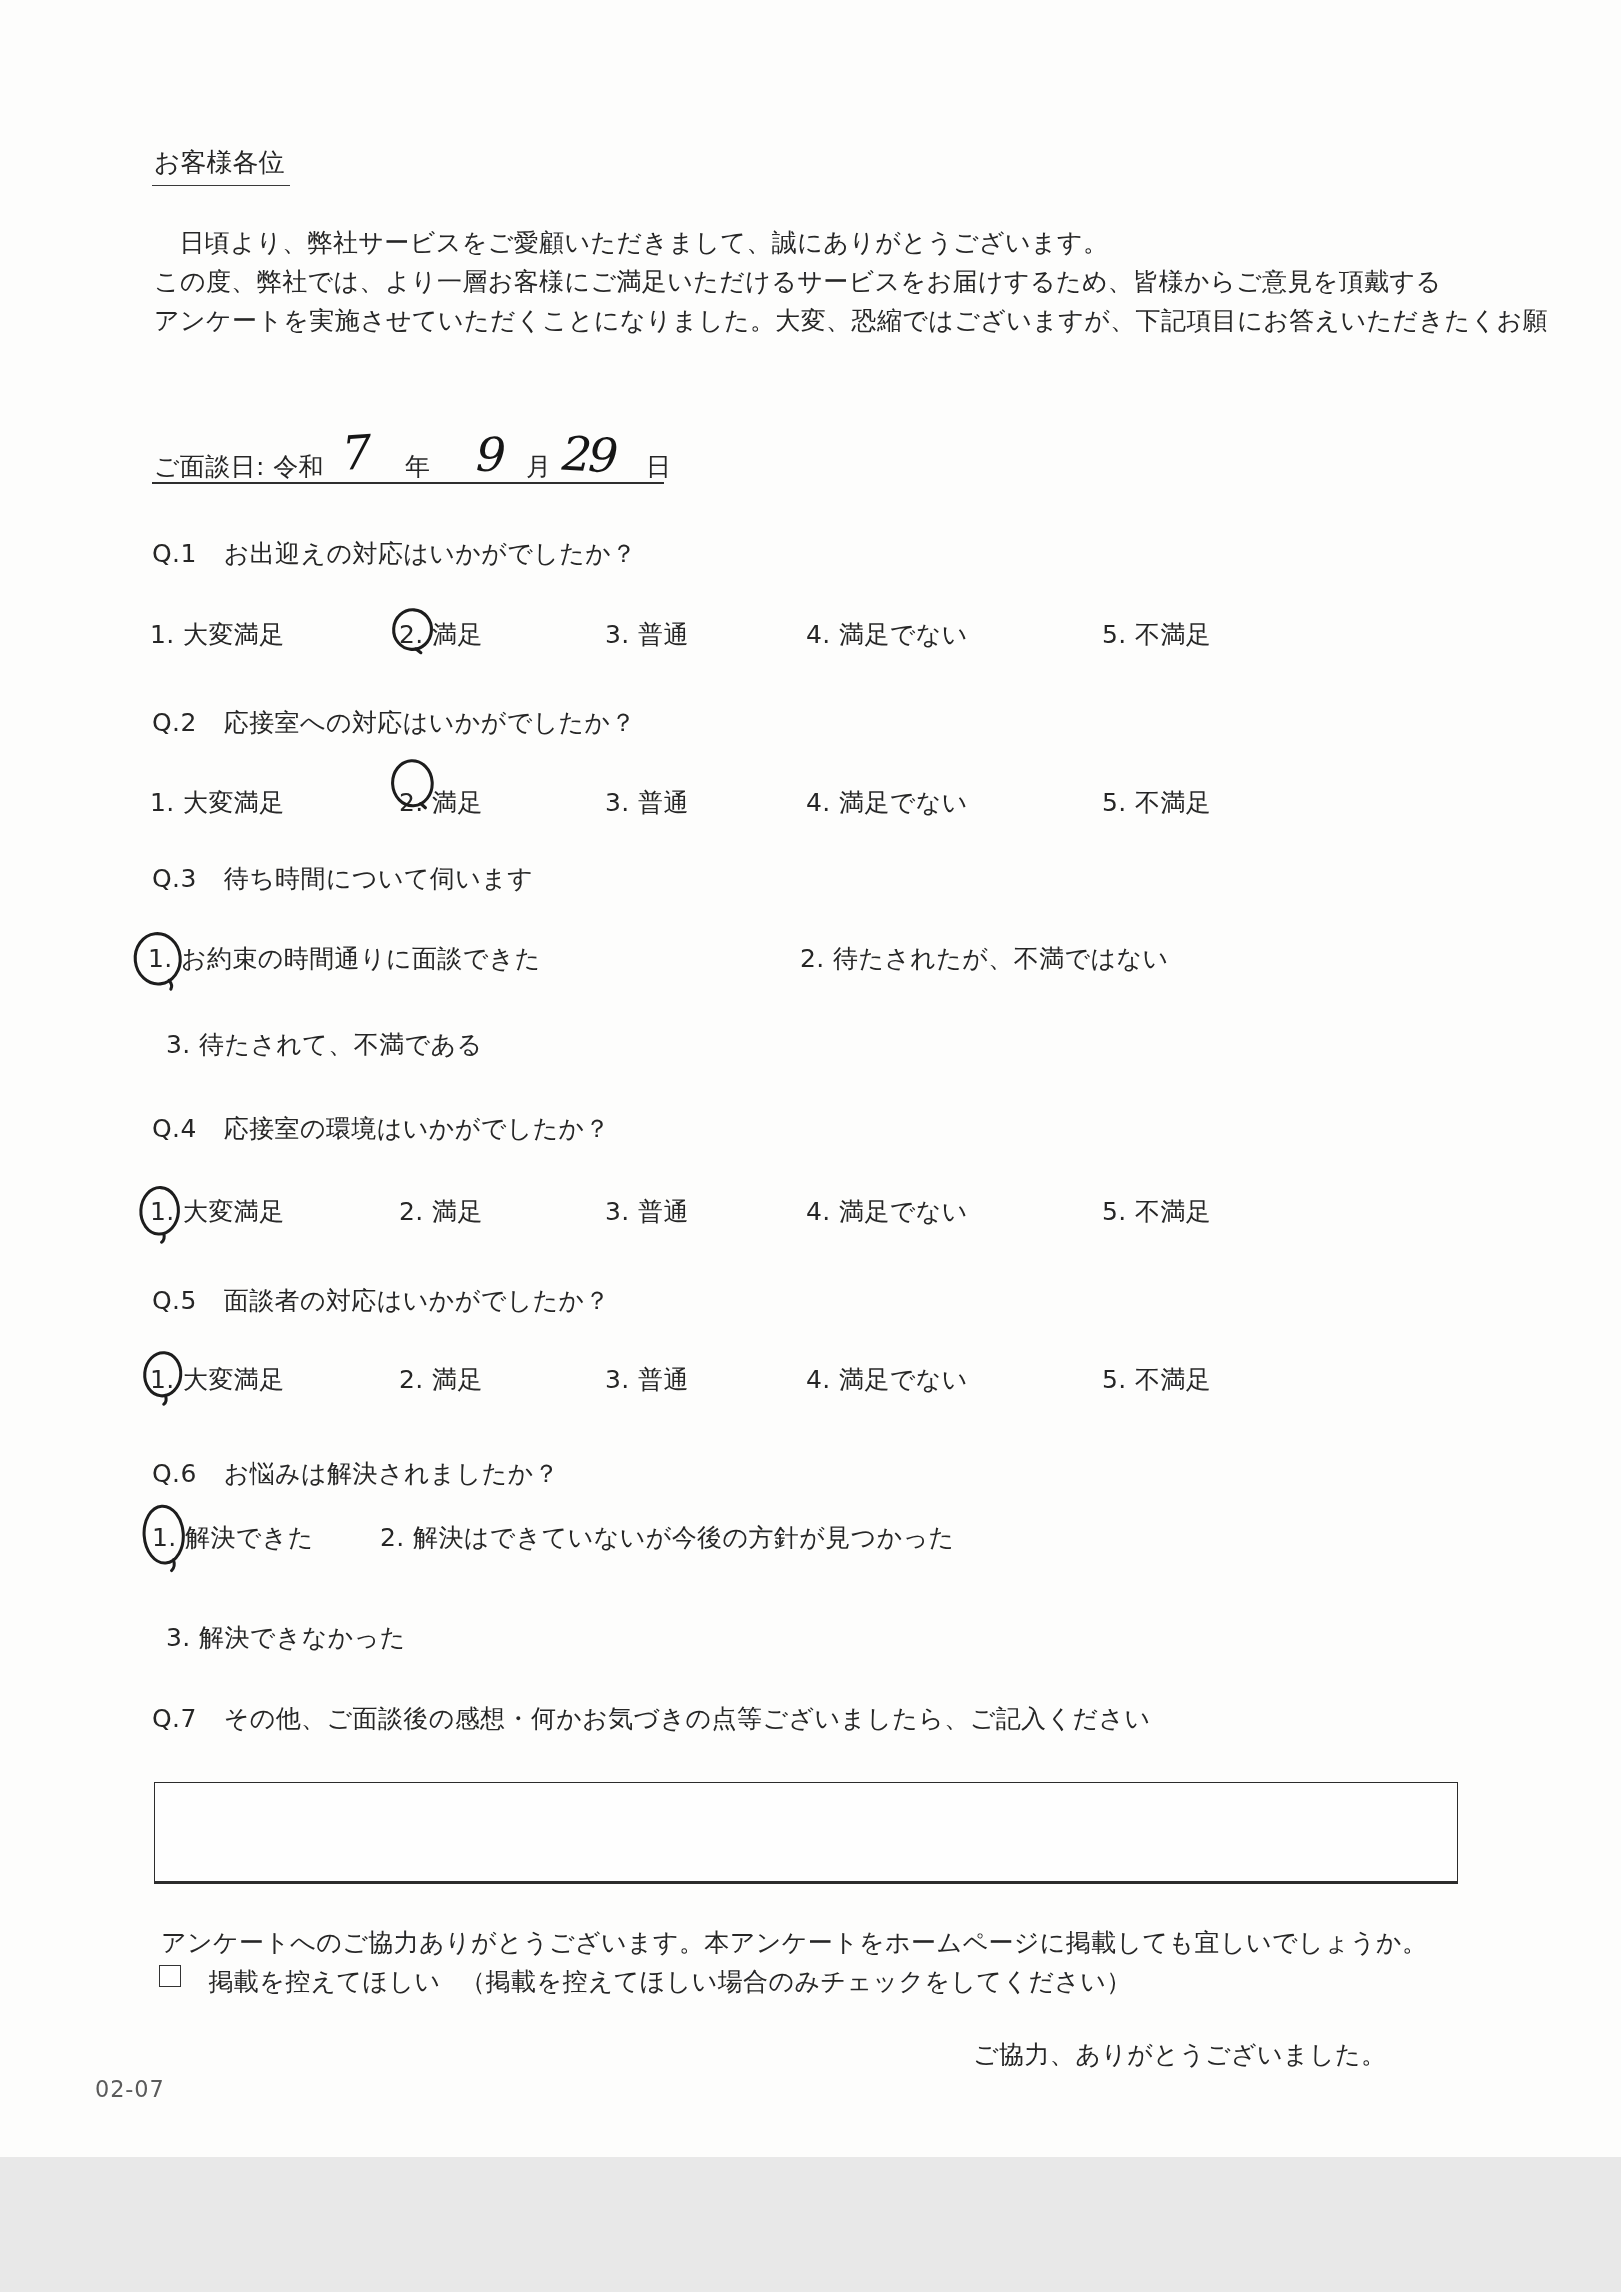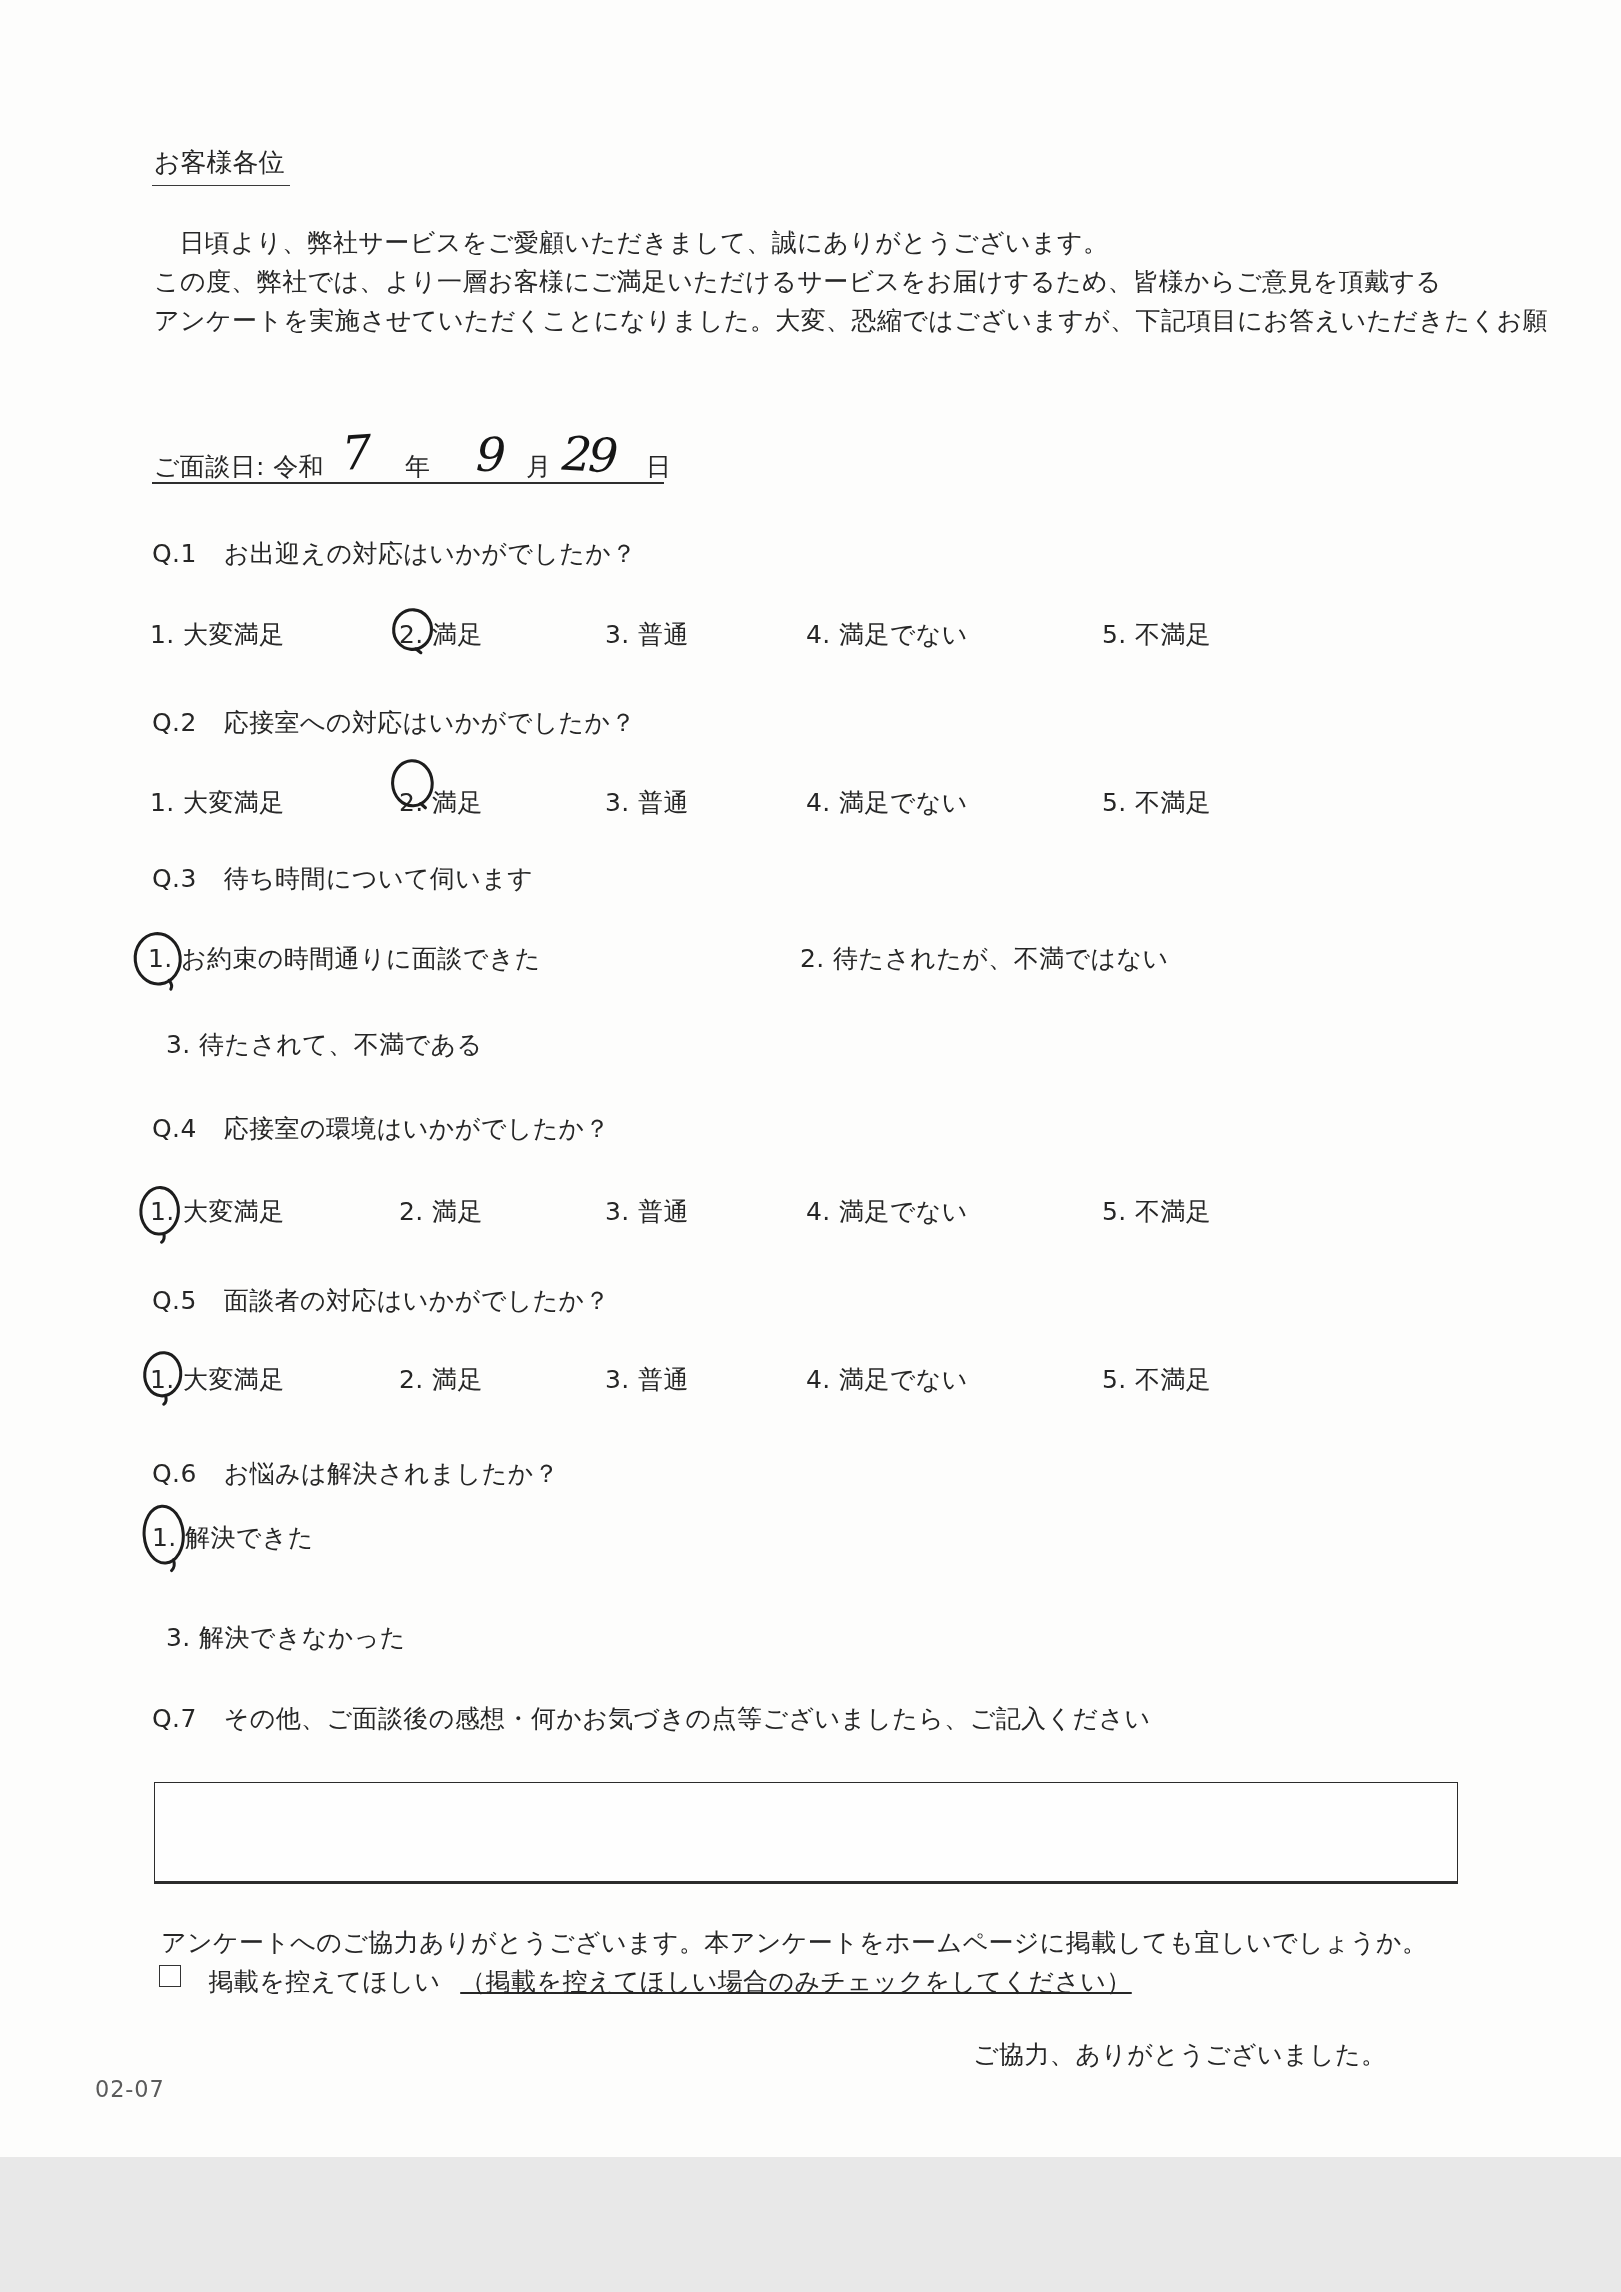--- a/index.html
+++ b/index.html
@@ -44,21 +44,21 @@
     background:#fefefe;
   }
   .checkbox-row { display:flex; align-items:flex-start; }
   .checkbox {
     width:22.4px; height:22.4px;
     border:1.8px solid #333;
     display:inline-block;
     background:#fff;
   }
   .cb-label { font-size:25px; margin-left:27px; letter-spacing:0.4px; }
-  .cb-note { font-size:25px; margin-left:19.7px; letter-spacing:0.4px;text-decoration:underline; }
+  .cb-note { font-size:25px; margin-left:19.7px; letter-spacing:0.4px; }
   .footer-code { font-size:22.4px; color:#5a5a5a; letter-spacing:0.9px; }
   .copyright { font-size:22.4px; color:#9b9b9b; letter-spacing:0.3px; }
 </style>
 </head>
 <body>
 
 <div class="page">
 
   <div class="abs salutation" style="left:152px; top:145px;">お客様各位</div>
 
@@ -138,20 +138,21 @@
   <span class="abs opt" style="left:1102px; top:1363px;">5. 不満足</span>
   <svg class="circle-svg" style="left:140px; top:1349px; transform:rotate(5deg);" width="45" height="56" viewBox="0 0 50 62">
     <ellipse cx="25" cy="28" rx="20" ry="24"></ellipse>
     <path d="M 30 51 q 3 7 -1 10"></path>
   </svg>
 
   <div class="abs q-title" style="left:152px; top:1457px;">
     <span class="q-num">Q.6</span><span>お悩みは解決されましたか？</span>
   </div>
   <span class="abs opt" style="left:152px; top:1521px;">1. 解決できた</span>
+  <span class="abs opt" style="left:380px; top:1521px;">2. 解決はできていないが今後の方針が見つかった</span>
   <span class="abs opt" style="left:166px; top:1621px;">3. 解決できなかった</span>
   <svg class="circle-svg" style="left:140px; top:1503px; transform:rotate(-4deg);" width="48" height="72" viewBox="0 0 54 80">
     <ellipse cx="27" cy="35" rx="22" ry="32"></ellipse>
     <path d="M 36 64 q 2 8 -3 12"></path>
   </svg>
 
   <div class="abs q-title" style="left:152px; top:1702px;">
     <span class="q-num">Q.7</span><span>その他、ご面談後の感想・何かお気づきの点等ございましたら、ご記入ください</span>
   </div>
   <div class="comment-box" style="left:154px; top:1782px; width:1304px; height:102px;"></div>

